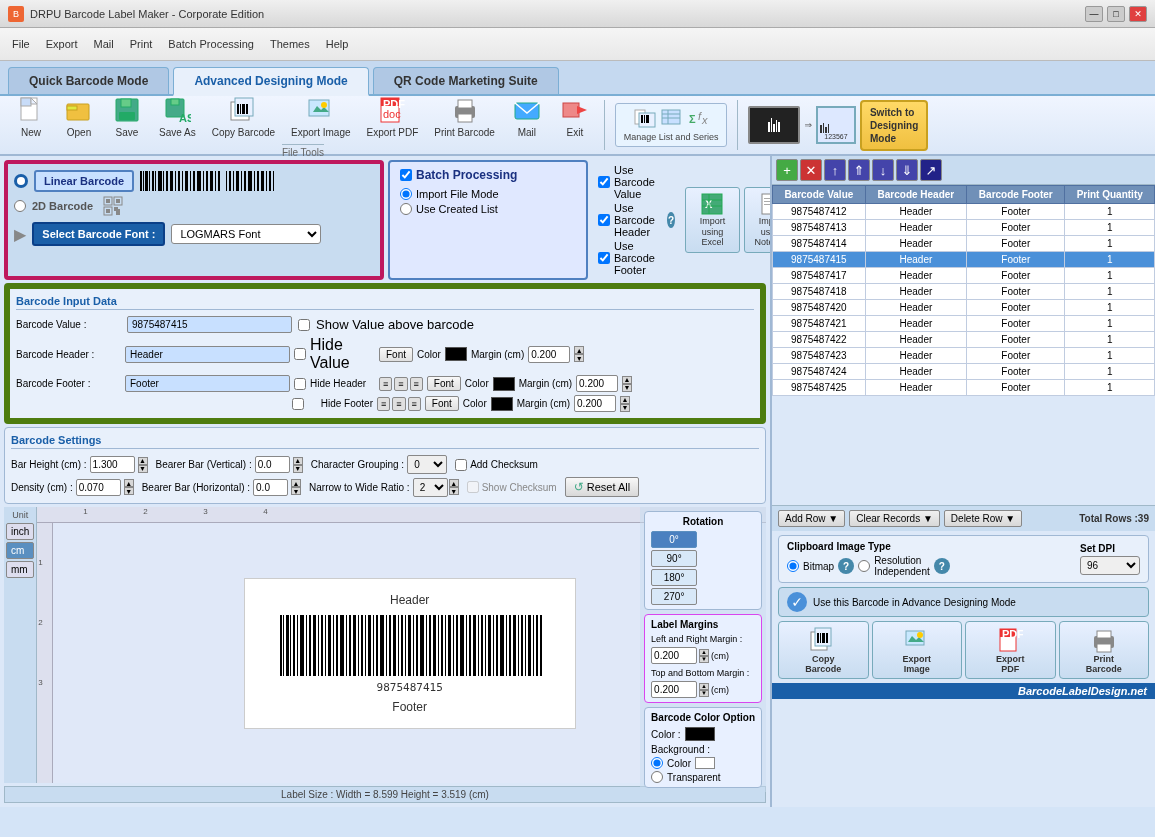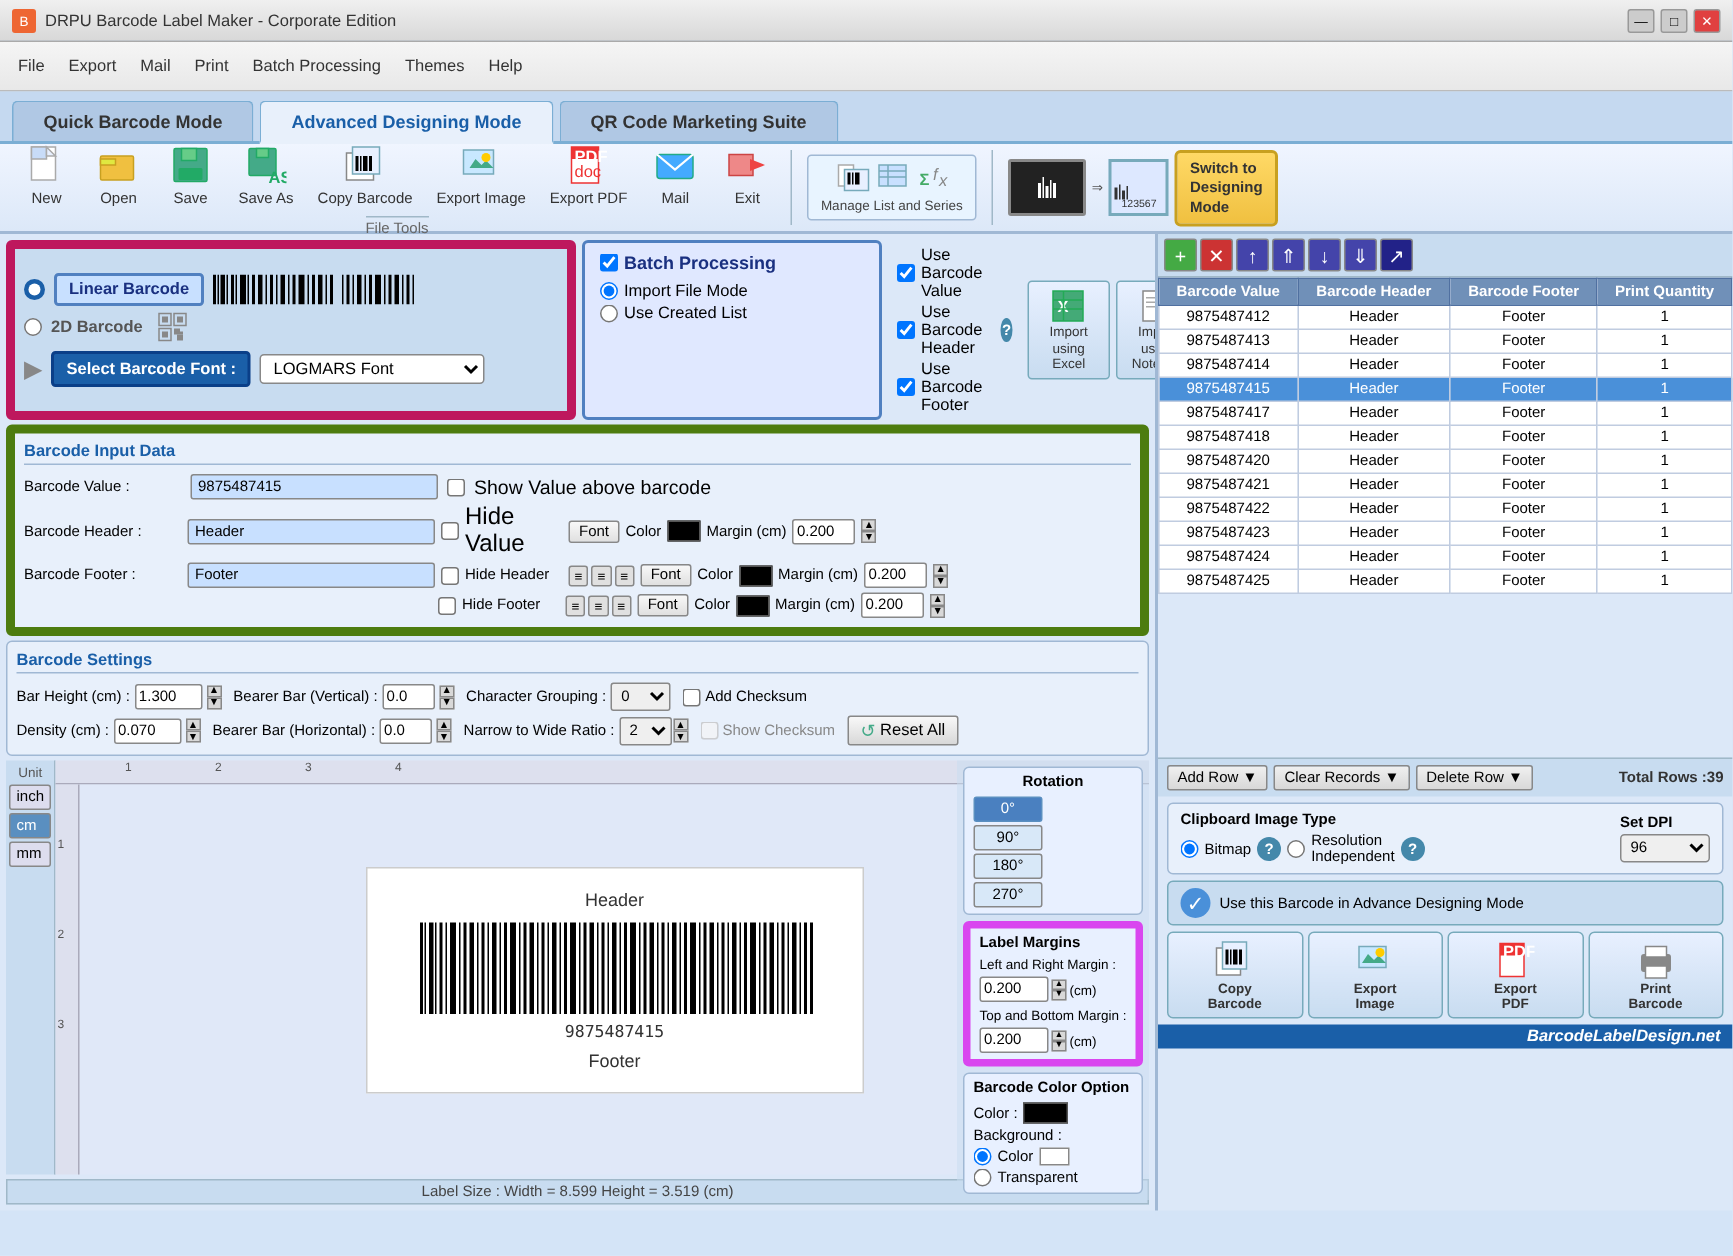--- a/index.html
+++ b/index.html
@@ -169,20 +169,30 @@
       <div class="tool-btn">
         <div class="tool-icon">
           <svg width="28" height="28" viewBox="0 0 28 28">
               <rect x="3" y="2" width="18" height="24" fill="white" stroke="#e33"></rect>
               <rect x="3" y="2" width="18" height="8" fill="#e33"></rect>
               <text x="5" y="12" font-size="7" fill="white" font-weight="bold">PDF</text>
               <text x="5" y="22" font-size="6" fill="#e33">doc</text>
             </svg>
         </div>
         <div class="tool-label">Export PDF</div>
+      </div>
+      <div class="tool-btn">
+        <div class="tool-icon">
+          <svg width="28" height="28" viewBox="0 0 28 28">
+              <rect x="4" y="10" width="20" height="12" rx="2" fill="#888"></rect>
+              <rect x="7" y="4" width="14" height="8" fill="white" stroke="#888"></rect>
+              <rect x="7" y="18" width="14" height="8" fill="white" stroke="#888"></rect>
+            </svg>
+        </div>
+        <div class="tool-label">Print Barcode</div>
       </div>
       <div class="tool-btn">
         <div class="tool-icon">
           <svg width="28" height="28" viewBox="0 0 28 28">
               <rect x="2" y="7" width="24" height="16" rx="2" fill="#4af" stroke="#2a8"></rect>
               <polyline points="2,7 14,17 26,7" fill="none" stroke="white" stroke-width="1.5"></polyline>
             </svg>
         </div>
         <div class="tool-label">Mail</div>
       </div>
@@ -256,21 +266,21 @@
     </div>
   </div>
 </div>
 
 <div style="display:flex;height:calc(837px - 28px - 22px - 52px - 62px - 22px);">
 
   <div class="left-panel" style="flex:1;padding:4px;overflow:hidden;display:flex;flex-direction:column;gap:3px;">
 
     <div style="display:flex;gap:4px;align-items:stretch;">
 
-      <div style="background:#c8dcf0;border:6px solid #be185d;border-radius:4px;padding:6px;display:flex;flex-direction:column;gap:4px;min-width:380px;justify-content:center;">
+      <div style="background:#c8dcf0;border:4px solid #be185d;border-radius:4px;padding:6px;display:flex;flex-direction:column;gap:4px;min-width:380px;">
         <div style="display:flex;align-items:center;gap:6px;">
           <div style="background:#1a5fa8;border-radius:50%;width:14px;height:14px;display:flex;align-items:center;justify-content:center;">
             <div style="width:8px;height:8px;background:white;border-radius:50%;"></div>
           </div>
           <div style="font-weight:bold;font-size:11px;color:#1a3080;background:#c8e0ff;border:2px solid #5080c0;padding:3px 8px;border-radius:3px;">Linear Barcode</div>
           <svg width="80" height="20" viewBox="0 0 80 20">
               <rect x="0" y="0" width="2" height="20" fill="black"></rect>
               <rect x="3" y="0" width="1" height="20" fill="black"></rect>
               <rect x="5" y="0" width="3" height="20" fill="black"></rect>
               <rect x="9" y="0" width="1" height="20" fill="black"></rect>
@@ -437,21 +447,21 @@
         <div style="font-size:10px;">Margin (cm)</div>
         <input type="text" value="0.200" style="width: 42px; border: 1px solid rgb(136, 136, 136); border-radius: 2px; padding: 2px; font-size: 10px;">
         <div style="display:flex;flex-direction:column;gap:0px;">
           <div style="width:10px;height:8px;background:#d8d8d8;border:1px solid #888;cursor:pointer;font-size:7px;display:flex;align-items:center;justify-content:center;">▲</div>
           <div style="width:10px;height:8px;background:#d8d8d8;border:1px solid #888;cursor:pointer;font-size:7px;display:flex;align-items:center;justify-content:center;">▼</div>
         </div>
       </div>
 
       <div style="display:flex;align-items:center;gap:4px;margin-top:3px;padding-left:276px;">
         <input type="checkbox" style="">
-        <div style="font-size:10px;width:65px;">Hide Footer</div>
+        <div style="font-size:10px;width:65px;text-align:right;">Hide Footer</div>
         <div style="display:flex;gap:2px;">
           <button style="padding:1px 3px;border:1px solid #888;border-radius:2px;background:#e0e0e0;cursor:pointer;font-size:9px;">≡</button>
           <button style="padding:1px 3px;border:1px solid #888;border-radius:2px;background:#e0e0e0;cursor:pointer;font-size:9px;">≡</button>
           <button style="padding:1px 3px;border:1px solid #888;border-radius:2px;background:#e0e0e0;cursor:pointer;font-size:9px;">≡</button>
         </div>
         <button style="padding:1px 6px;border:1px solid #888;border-radius:2px;background:linear-gradient(to bottom,#f8f8f8,#e0e0e0);cursor:pointer;font-size:10px;">Font</button>
         <div style="font-size:10px;">Color</div>
         <div style="width:22px;height:14px;background:black;border:1px solid #555;cursor:pointer;display:inline-block;"></div>
         <div style="font-size:10px;">Margin (cm)</div>
         <input type="text" value="0.200" style="width: 42px; border: 1px solid rgb(136, 136, 136); border-radius: 2px; padding: 2px; font-size: 10px;">
@@ -642,21 +652,21 @@
       <div style="position:absolute;right:0;top:0;display:flex;flex-direction:column;gap:4px;padding:4px;background:rgba(200,220,240,0.5);">
 
         <div style="background:#e8f0ff;border:1px solid #a0b8d4;border-radius:4px;padding:4px 6px;">
           <div style="font-weight:bold;font-size:10px;margin-bottom:4px;text-align:center;">Rotation</div>
           <button style="display:block;width:46px;padding:2px;margin-bottom:2px;border:1px solid #5a8fc0;border-radius:2px;background:#4a80c0;color:white;cursor:pointer;font-size:10px;text-align:center;">0°</button>
           <button style="display:block;width:46px;padding:2px;margin-bottom:2px;border:1px solid #888;border-radius:2px;background:#d8e8f8;cursor:pointer;font-size:10px;text-align:center;">90°</button>
           <button style="display:block;width:46px;padding:2px;margin-bottom:2px;border:1px solid #888;border-radius:2px;background:#d8e8f8;cursor:pointer;font-size:10px;text-align:center;">180°</button>
           <button style="display:block;width:46px;padding:2px;border:1px solid #888;border-radius:2px;background:#d8e8f8;cursor:pointer;font-size:10px;text-align:center;">270°</button>
         </div>
 
-        <div style="background:#e8f0ff;border:5px solid #d946ef;border-radius:4px;padding:4px 6px;">
+        <div style="background:#e8f0ff;border:1px solid #d946ef;border-radius:4px;padding:4px 6px;">
           <div style="font-weight:bold;font-size:10px;margin-bottom:4px;">Label Margins</div>
           <div style="font-size:9px;margin-bottom:3px;">Left and Right Margin :</div>
           <div style="display:flex;align-items:center;gap:2px;margin-bottom:4px;">
             <input type="text" value="0.200" style="width: 46px; border: 1px solid rgb(136, 136, 136); border-radius: 2px; padding: 2px; font-size: 10px;">
             <div style="display:flex;flex-direction:column;">
               <div style="width:10px;height:7px;background:#d8d8d8;border:1px solid #888;cursor:pointer;font-size:6px;display:flex;align-items:center;justify-content:center;">▲</div>
               <div style="width:10px;height:7px;background:#d8d8d8;border:1px solid #888;cursor:pointer;font-size:6px;display:flex;align-items:center;justify-content:center;">▼</div>
             </div>
             <span style="font-size:9px;">(cm)</span>
           </div>

